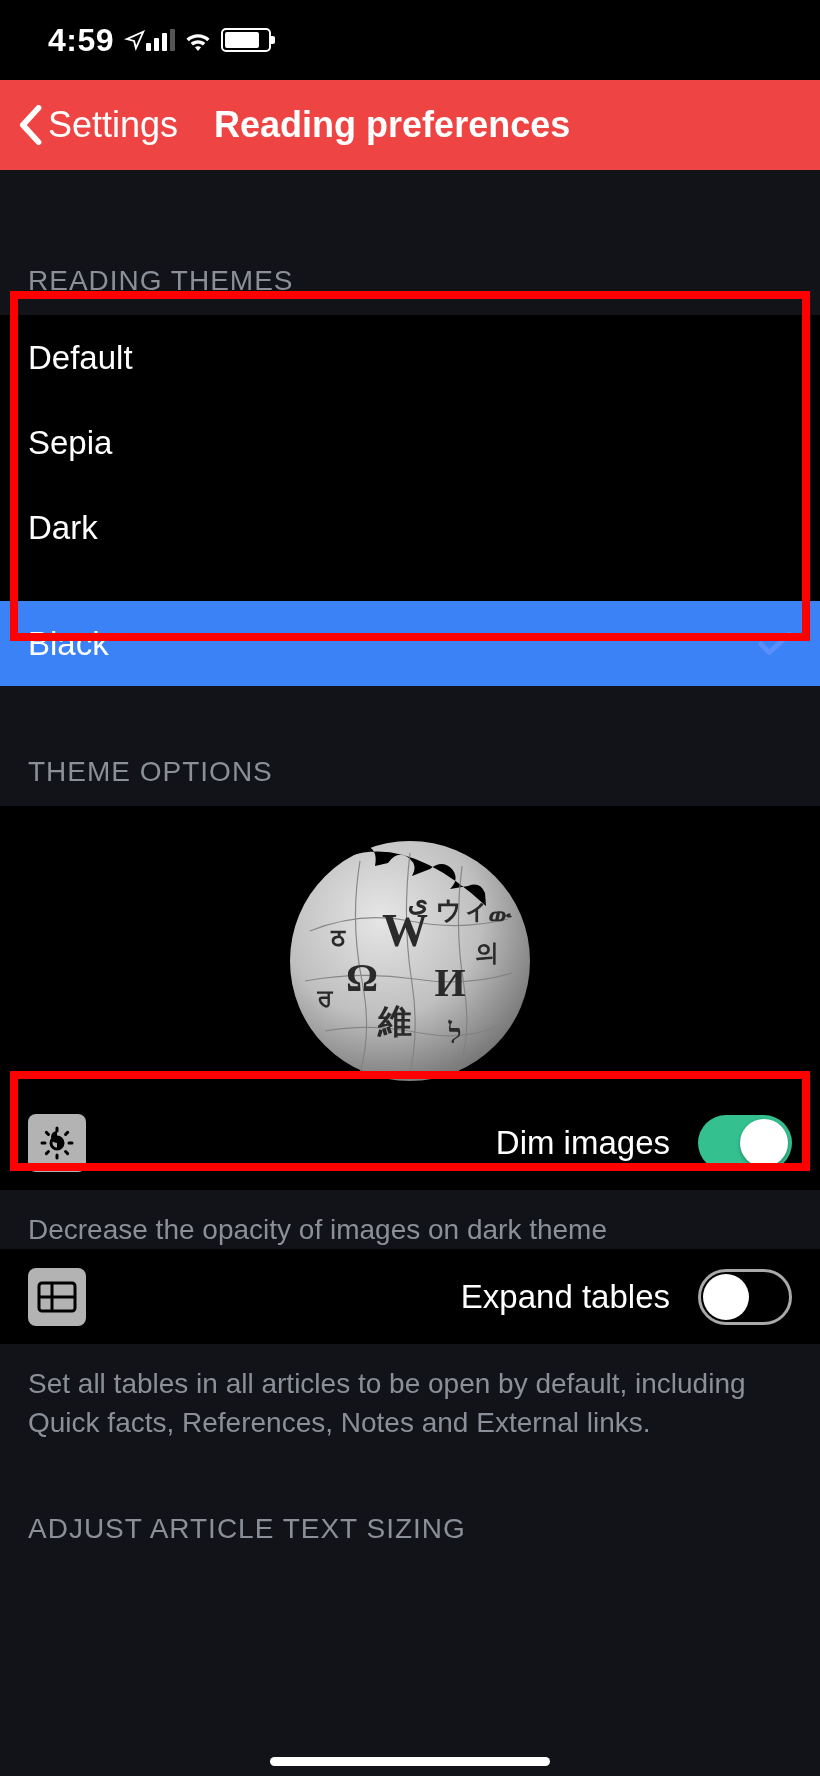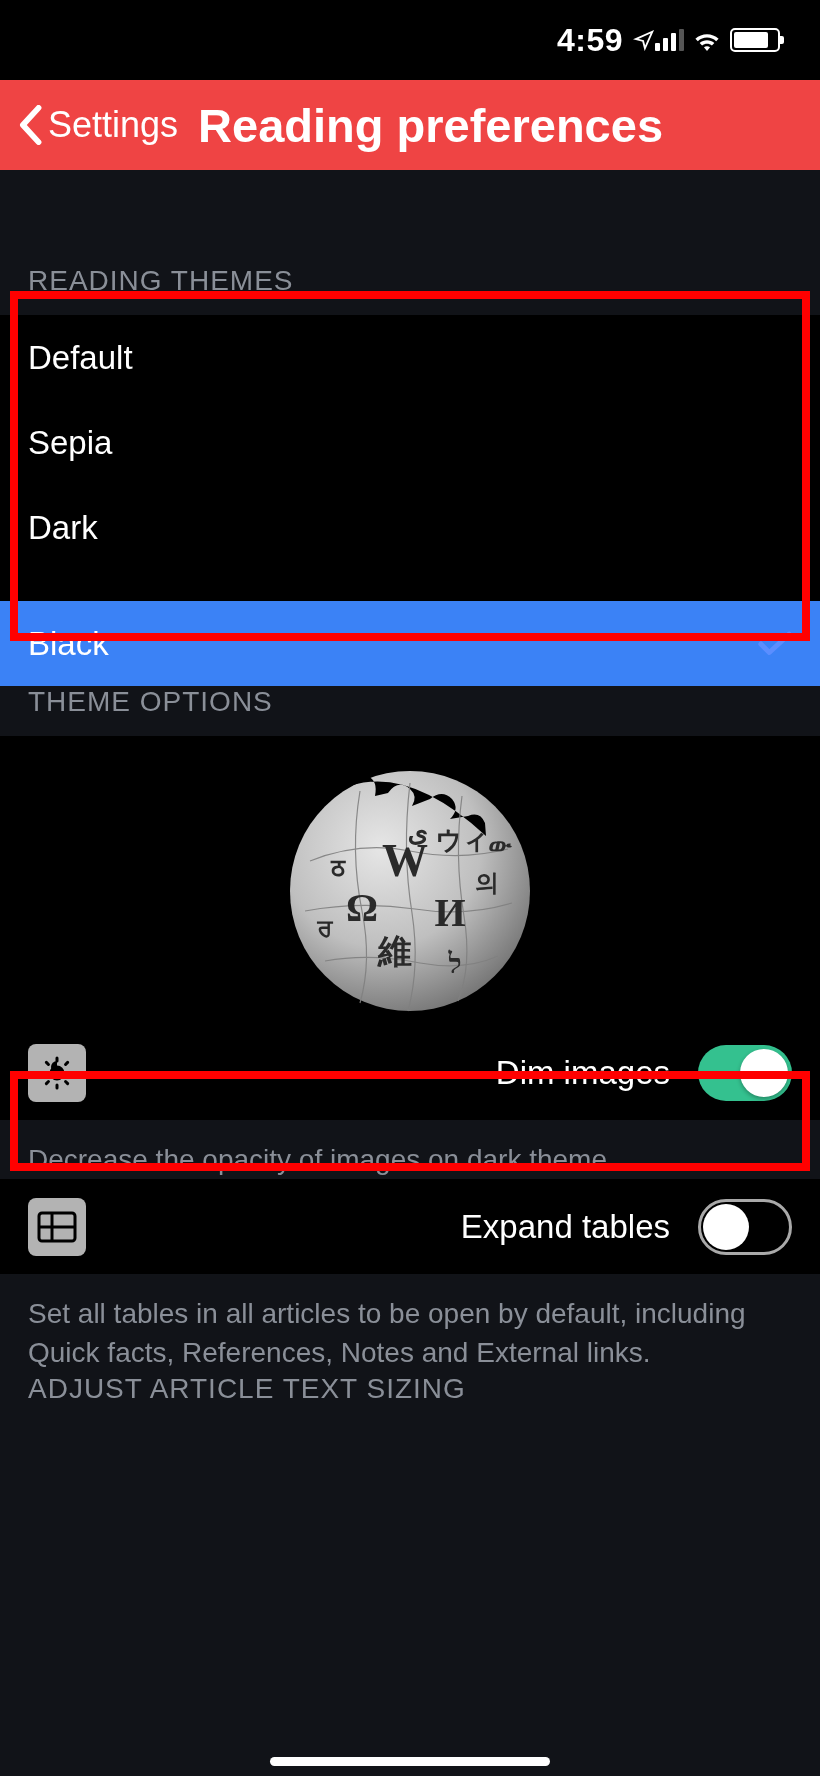--- a/index.html
+++ b/index.html
@@ -15,21 +15,21 @@
       font-family: -apple-system, BlinkMacSystemFont, "Segoe UI", Helvetica, Arial, sans-serif;
       color: #ffffff;
       overflow: hidden;
       position: relative;
     }
     
     .status-bar {
       height: 80px;
       display: flex;
       align-items: center;
-      justify-content: flex-end;
+      justify-content: flex-start;
       padding: 0 40px 0 48px;
       background: #000;
     }
     .status-time {
       font-size: 32px;
       font-weight: 600;
       letter-spacing: 0.5px;
       display: flex;
       align-items: center;
       gap: 10px;
@@ -90,39 +90,39 @@
     .back-button {
       display: flex;
       align-items: center;
       gap: 4px;
       color: #fff;
       font-size: 36px;
       font-weight: 400;
     }
     .back-chevron svg { display:block; }
     .nav-title {
-      font-size: 47px;
+      font-size: 36px;
       font-weight: 700;
-      margin-left: 20px;
+      margin-left: 36px;
     }
     
     .content {
       background: #111318;
       min-height: calc(1776px - 170px);
     }
     .section-header {
       font-size: 28px;
       color: #8a8f98;
       letter-spacing: 1px;
       padding: 0 28px 18px 28px;
       text-transform: uppercase;
       font-weight: 400;
     }
     .section-header.first { padding-top: 95px; }
-    .section-header.mid { }
+    .section-header.mid { padding-top: 70px; }
     .section-footer {
       font-size: 28px;
       color: #8a8f98;
       padding: 20px 28px 0 28px;
       line-height: 1.4;
       font-weight: 400;
     }
     
     .theme-list {
       background: #000000;

